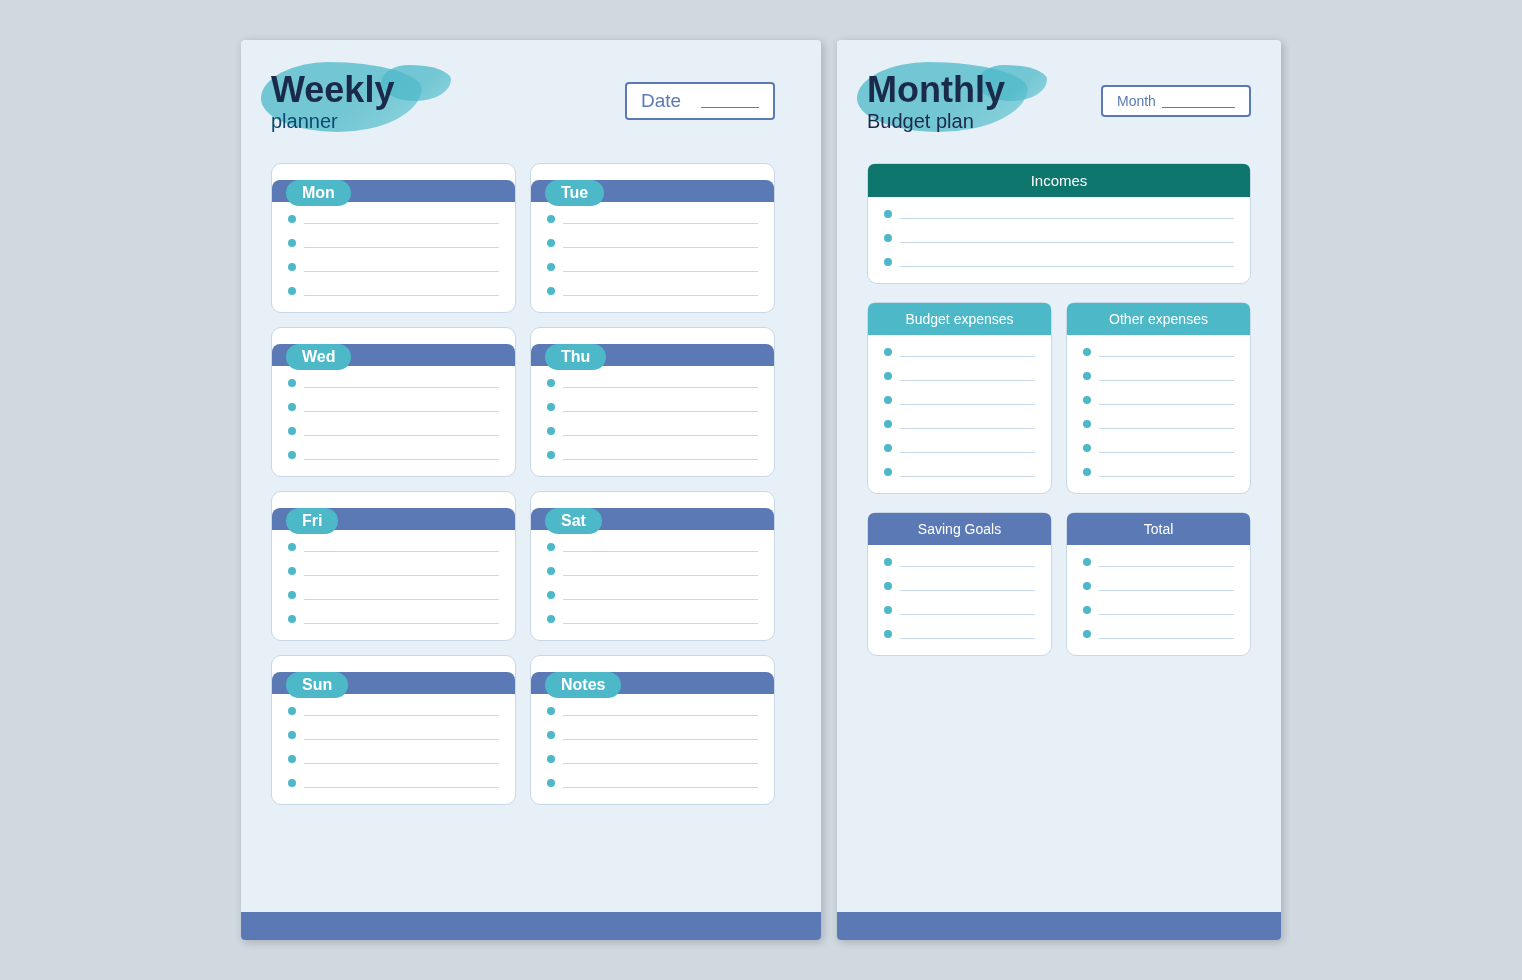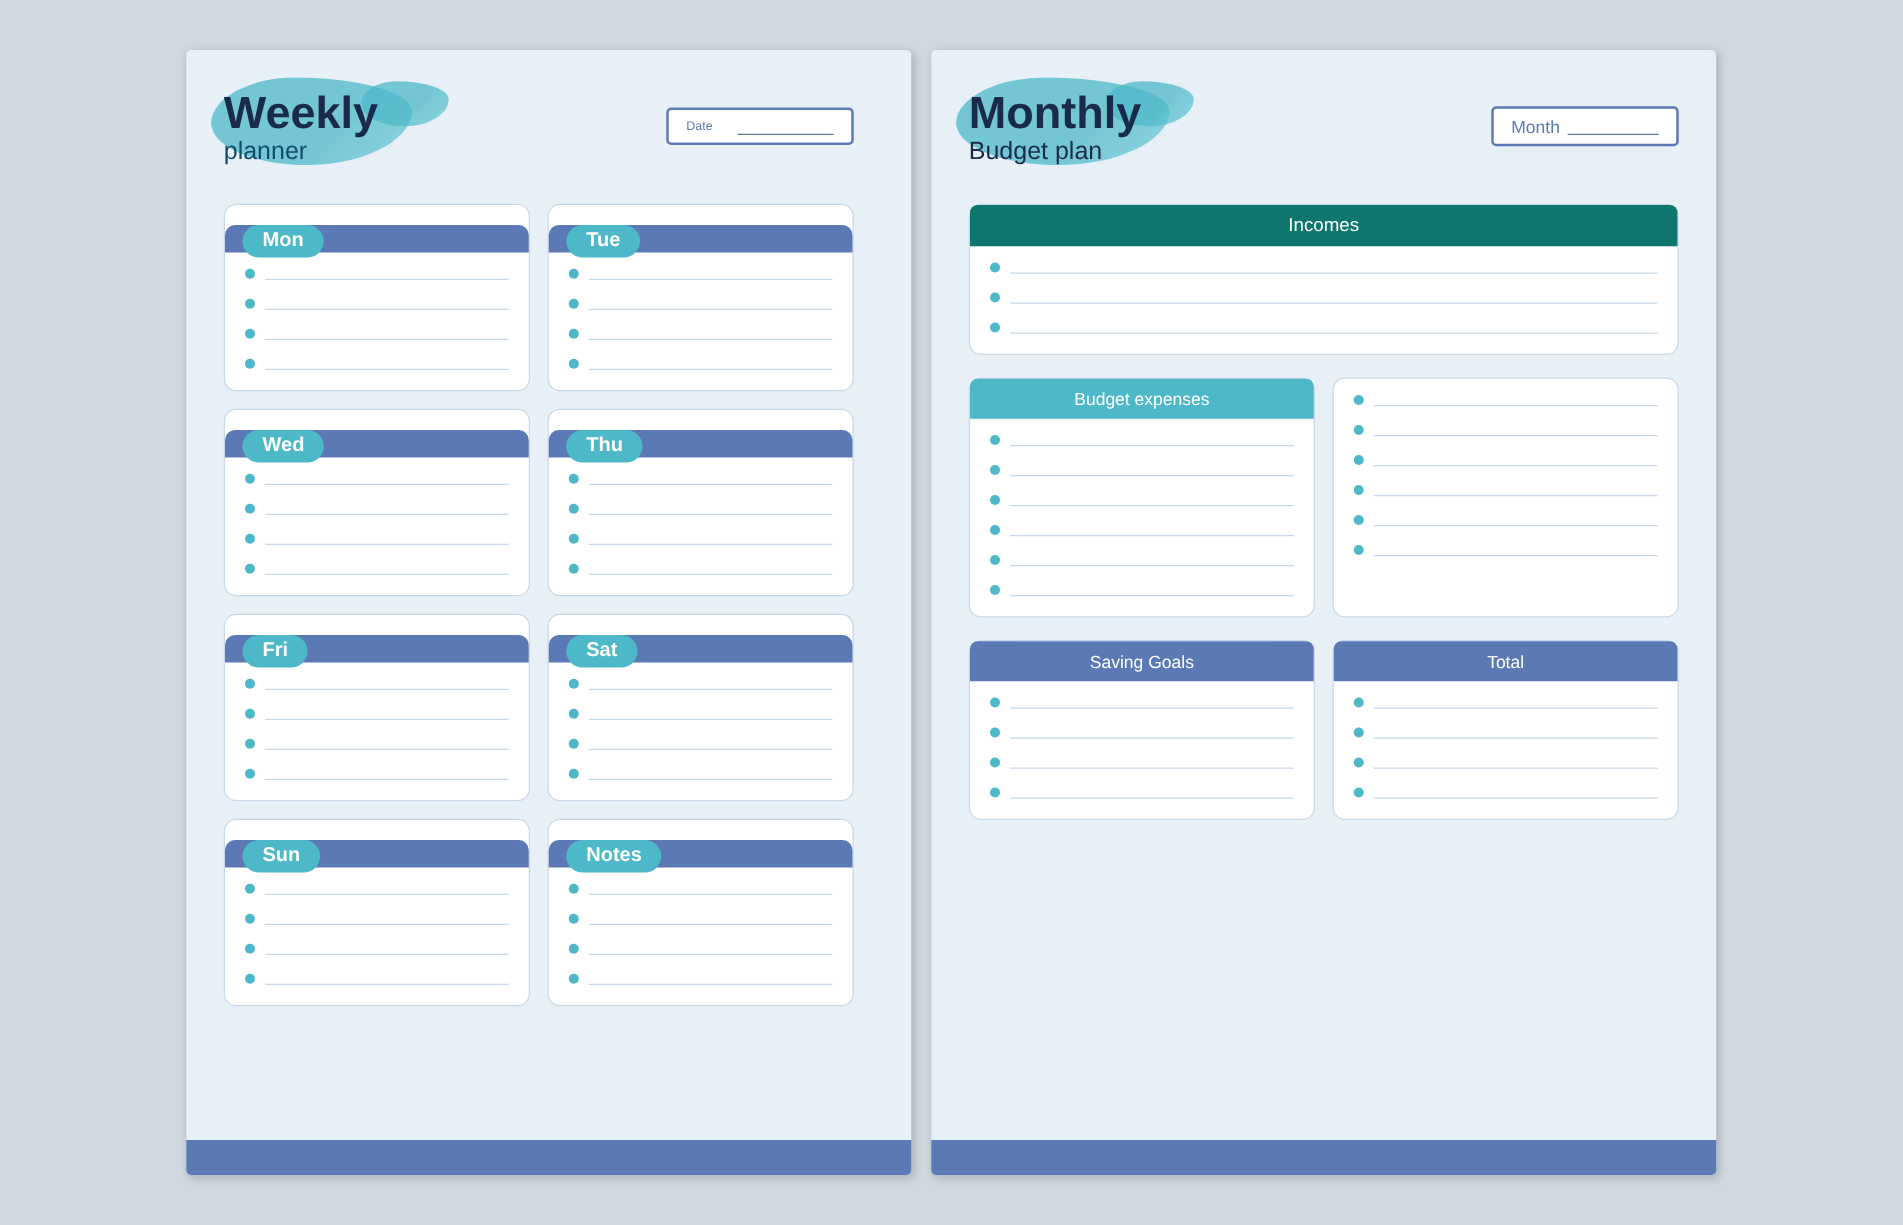--- a/index.html
+++ b/index.html
@@ -31,21 +31,21 @@
     }
     .weekly-page .bottom-bar {
       position: absolute;
       bottom: 0; left: 0; right: 0;
       height: 28px;
       background: #5b7ab5;
       border-radius: 0 0 4px 4px;
     }
     
     .monthly-page {
-      width: 628px;
+      width: 444px;
       min-height: 900px;
       padding: 30px 30px 39px 30px;
     }
     .monthly-page .bottom-bar {
       position: absolute;
       bottom: 0; left: 0; right: 0;
       height: 28px;
       background: #5b7ab5;
       border-radius: 0 0 4px 4px;
     }
@@ -86,21 +86,21 @@
     .weekly-title .small {
       font-size: 20px;
       font-weight: 400;
       color: #0c4a6e;
       display: block;
     }
     .date-field {
       border: 2px solid #5b7ab5;
       border-radius: 4px;
       padding: 6px 14px;
-      font-size: 10px;
+      font-size: 19px;
       color: #5b7ab5;
       min-width: 150px;
       background: white;
       display: flex;
       align-items: center;
       gap: 20px;
     }
     .date-field .date-line {
       flex: 1;
       border-bottom: 1px solid #5b7ab5;
@@ -553,20 +553,21 @@
               <div class="dot"></div>
               <div class="line-fill"></div>
             </div>
           <div class="section-line-item">
               <div class="dot"></div>
               <div class="line-fill"></div>
             </div>
         </div>
       </div>
       <div class="budget-col-box">
+        <div class="col-header">Other expenses</div>
         <div class="col-lines">
           <div class="section-line-item">
               <div class="dot"></div>
               <div class="line-fill"></div>
             </div>
           <div class="section-line-item">
               <div class="dot"></div>
               <div class="line-fill"></div>
             </div>
           <div class="section-line-item">

